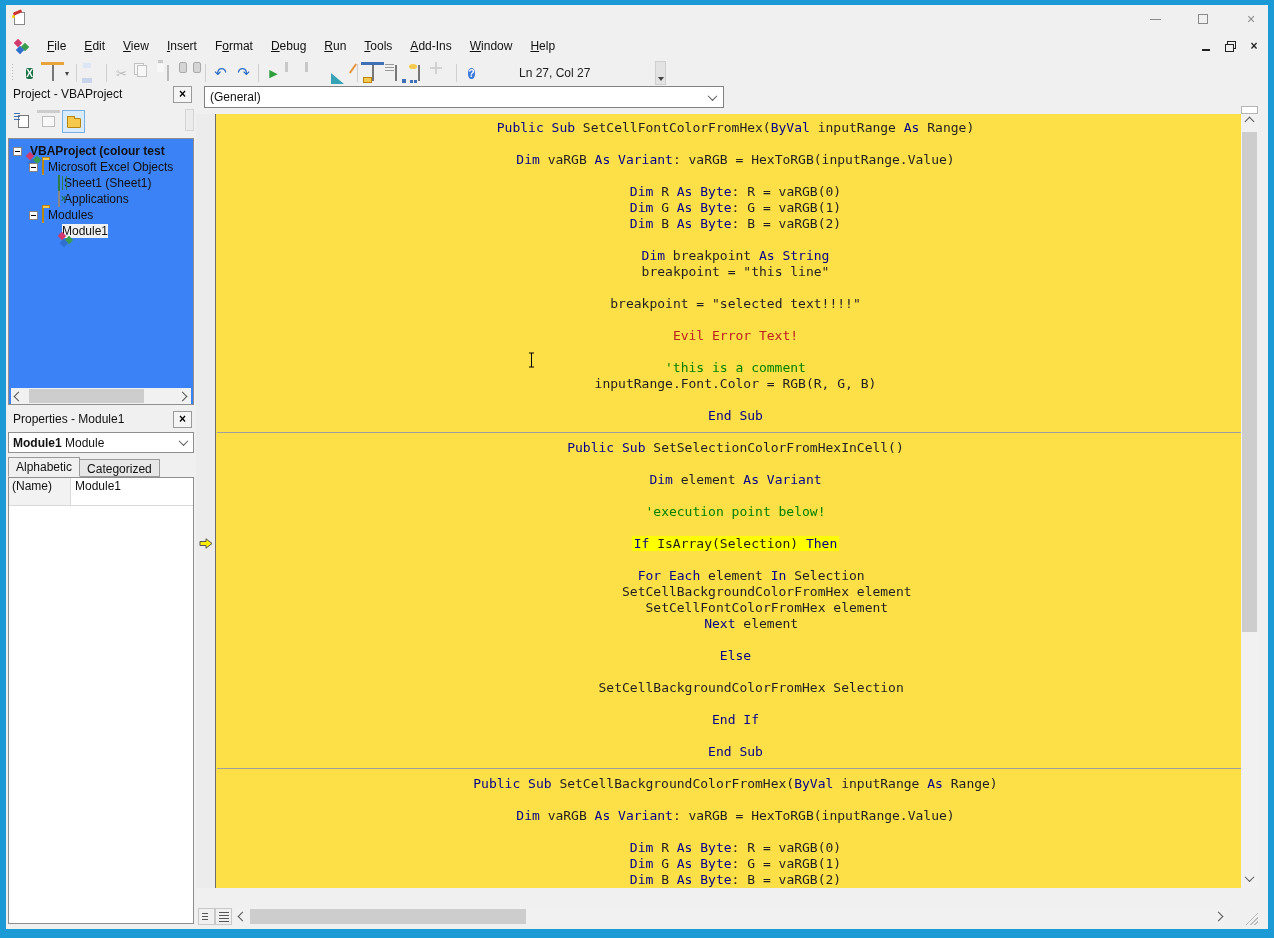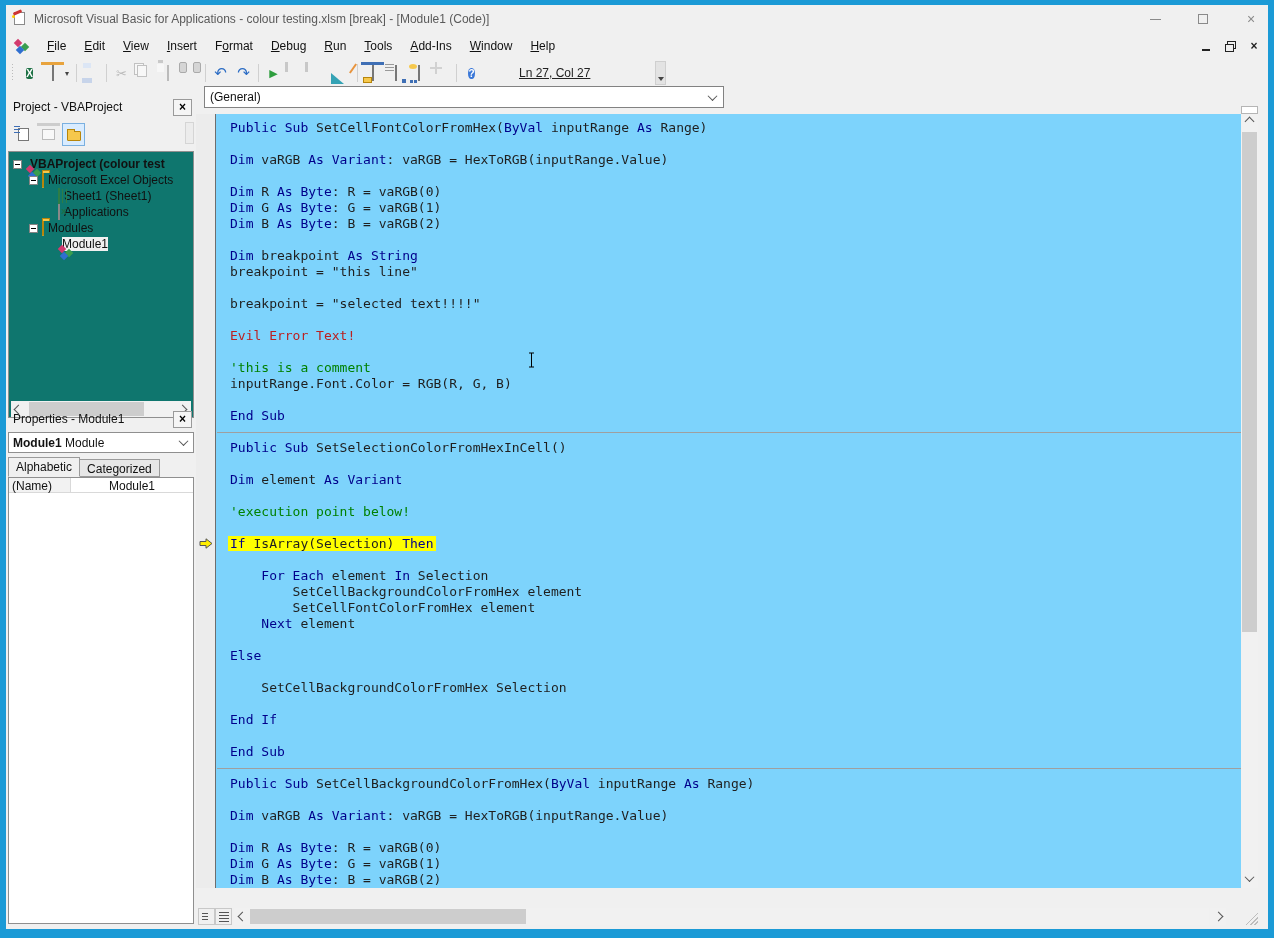--- a/index.html
+++ b/index.html
@@ -40,21 +40,21 @@
   .restore-glyph::before { content:""; position:absolute; left:2px; top:0; width:7px; height:6px; border:1px solid #222; }
   .restore-glyph::after { content:""; position:absolute; left:0; top:3px; width:7px; height:6px; border:1px solid #222; background:#f0f0f0; }
   
   .toolbar { position:absolute; left:0; top:54px; right:0; height:28px; display:flex; align-items:center; }
   .grip { width:5px; height:18px; margin:0 3px 0 4px;
     background-image:repeating-linear-gradient(#bbb 0 1px, transparent 1px 3px); background-size:1px 100%; background-repeat:repeat-y; background-position:2px 0; }
   .tb-btn { width:23px; height:22px; display:flex; align-items:center; justify-content:center; position:relative; }
   .tb-sep { width:1px; height:18px; background:#d0d0d0; margin:0 3px; }
   .tb-btn.disabled { filter:grayscale(1) opacity(.45); }
   .caret-down { font-size:8px; color:#444; margin-left:1px; width:8px; }
-  .ln-box { margin-left:26px; padding:3px 10px; min-width:110px; color:#222;text-decoration:underline; }
+  .ln-box { margin-left:26px; padding:3px 10px; min-width:110px; color:#222; }
   .tb-overflow { position:absolute; left:649px; top:2px; width:11px; height:24px; background:#e3e3e3; border:1px solid #cfcfcf; }
   .tb-overflow::after { content:""; position:absolute; left:2px; bottom:3px; border-left:3px solid transparent; border-right:3px solid transparent; border-top:4px solid #444; }
   .ic-excel { background:#1e7145; border-radius:2px; color:#fff; font-weight:bold; font-size:10px; text-align:center; line-height:15px; width:15px; height:15px; }
   .ic-form { width:14px; height:12px; background:#fff; border:1px solid #777; margin-top:2px; }
   .ic-form::before { content:""; position:absolute; left:0; top:0; right:0; height:3px; background:#e8a33d; }
   .ic-save { width:14px; height:14px; background:#4a6da7; margin-top:1px; }
   .ic-save::before { content:""; position:absolute; left:3px; top:1px; width:8px; height:5px; background:#dce6f5; }
   .ic-save::after { content:""; position:absolute; left:2px; bottom:1px; width:10px; height:5px; background:#c7d4ea; }
   .ic-cut { font-size:13px; color:#777; }
   .ic-copy { width:13px; height:13px; }
@@ -92,33 +92,33 @@
   .cluster { width:16px; height:16px; position:relative; }
   .cluster i { position:absolute; width:6px; height:6px; transform:rotate(45deg); }
   .cluster .d1 { left:1px; top:2px; background:#d23a6e; }
   .cluster .d2 { left:8px; top:6px; background:#3a9e4e; }
   .cluster .d3 { left:3px; top:9px; background:#2f6fd0; }
   .cluster.small { transform:scale(.8); }
   
   .panel-header { height:22px; display:flex; align-items:center; padding:0 4px 0 7px; position:relative; }
   .panel-title { flex:1; font-size:12px; color:#111; white-space:nowrap; overflow:hidden; }
   .x-btn { width:19px; height:17px; border:1px solid #9a9a9a; background:#f5f5f5; display:flex; align-items:center; justify-content:center; font-weight:bold; font-size:12px; color:#000; }
-  .project-panel { position:absolute; left:0; top:78px; width:190px; height:322px;margin-top:13px; }
+  .project-panel { position:absolute; left:0; top:78px; width:190px; height:322px; }
   .pt-toolbar { position:absolute; left:2px; top:24px; height:28px; display:flex; align-items:center; gap:2px; padding-left:4px; }
   .pt-btn { width:23px; height:23px; display:flex; align-items:center; justify-content:center; position:relative; }
   .pt-btn.active { background:#d9ecff; border:1px solid #7ab0e0; }
   .pt-btn.disabled { filter:grayscale(1) opacity(.5); }
   .ic-viewcode { width:11px; height:13px; background:#fff; border:1px solid #777; }
   .ic-viewcode::before { content:""; position:absolute; left:2px; top:3px; width:6px; height:1px; background:#3f6fb5; box-shadow:0 3px 0 #3f6fb5, 0 6px 0 #3f6fb5; }
   .ic-viewobj { width:13px; height:11px; background:#fff; border:1px solid #888; }
   .ic-viewobj::before { content:""; position:absolute; left:0; top:0; right:0; height:3px; background:#aaa; }
   .icon-folder { width:14px; height:10px; background:#f6c84c; border:1px solid #b8860b; border-radius:1px; position:relative; margin-top:3px; }
   .icon-folder::before { content:""; position:absolute; top:-3px; left:-1px; width:6px; height:2px; background:#f6c84c; border:1px solid #b8860b; border-bottom:none; }
   .pt-overflow { position:absolute; right:2px; top:26px; width:9px; height:22px; background:#ececec; border:1px solid #d5d5d5; }
-  .tree-box { position:absolute; left:2px; top:55px; right:2px; bottom:0; background:#0f766e; border:1px solid #8f8f8f; overflow:hidden; }
+  .tree-box { position:absolute; left:2px; top:55px; right:2px; bottom:0; background:#3b82f6; border:1px solid #8f8f8f; overflow:hidden; }
   .tree-row { height:16px; display:flex; align-items:center; white-space:nowrap; }
   .exp { width:9px; height:9px; border:1px solid #848484; background:#fff; position:relative; flex:0 0 9px; margin-right:4px; }
   .exp::before { content:""; position:absolute; left:1px; right:1px; top:3px; border-top:1px solid #000; }
   .tree-icon { margin-right:4px; flex:0 0 auto; }
   .tree-label { font-size:12px; }
   .tree-label.bold { font-weight:bold; }
   .tree-label.sel { background:#f0f0f0; }
   .icon-sheet { width:12px; height:12px; background:#fff; border:1px solid #2e7d46; position:relative; }
   .icon-sheet::before { content:""; position:absolute; left:0; right:0; top:3px; height:1px; background:#2e7d46; box-shadow:0 4px 0 #2e7d46; }
   .icon-sheet::after { content:""; position:absolute; top:0; bottom:0; left:3px; width:1px; background:#2e7d46; box-shadow:4px 0 0 #2e7d46; }
@@ -127,36 +127,36 @@
   .tree-hscroll { position:absolute; left:2px; bottom:0px; right:2px; height:16px; background:#f1f1f1; display:flex; align-items:center; }
   .tree-hscroll .thumb { position:absolute; left:18px; width:115px; top:1px; bottom:1px; background:#cdcdcd; }
   
   .props-panel { position:absolute; left:0; top:403px; width:190px; bottom:0; }
   .props-combo { position:absolute; left:2px; top:24px; right:2px; height:21px; background:#fff; border:1px solid #8f8f8f; display:flex; align-items:center; padding:0 4px; }
   .props-combo b { font-weight:bold; }
   .props-tabs { position:absolute; left:2px; top:49px; right:2px; height:20px; display:flex; align-items:flex-end; }
   .tab { border:1px solid #9a9a9a; padding:2px 7px 2px 7px; background:#e7e7e7; font-size:12px; margin-right:-1px; height:18px; }
   .tab.active { background:#f0f0f0; height:20px; border-bottom-color:#f0f0f0; z-index:2; position:relative; }
   .props-grid { position:absolute; left:2px; top:69px; right:2px; bottom:5px; background:#fff; border:1px solid #8f8f8f; }
-  .prop-row { display:flex; height:15px; border-bottom:1px solid #d9d9d9;gap:34px; }
+  .prop-row { display:flex; height:28px; border-bottom:1px solid #d9d9d9; }
   .prop-name { width:62px; border-right:1px solid #d9d9d9; background:#f2f2f2; padding:1px 3px; }
   .prop-val { flex:1; padding:1px 4px; }
   
   .chev { width:7px; height:7px; border-right:1px solid #555; border-bottom:1px solid #555; display:inline-block; }
   .chev.down { transform:rotate(45deg) translate(-1px,-1px); }
   .chev.up { transform:rotate(-135deg); margin-top:4px; }
   .chev.left { transform:rotate(135deg); }
   .chev.right { transform:rotate(-45deg); }
   
   .code-area { position:absolute; left:190px; top:80px; width:1066px; bottom:4px; background:#f0f0f0; }
   .combo { position:absolute; top:1px; height:22px; background:#fff; border:1px solid #828282; display:flex; align-items:center; padding:0 22px 0 5px; font-size:12px; }
   .combo .chev { position:absolute; right:7px; top:7px; }
   .combo-left { left:8px; width:520px; }
   .combo-right { left:536px; width:520px; }
-  .editor { position:absolute; left:0; top:29px; width:1045px; bottom:37px; background:#7dd3fc; overflow:hidden; }
+  .editor { position:absolute; left:0; top:29px; width:1045px; bottom:37px; background:#fde047; overflow:hidden;text-align:center; }
   .margin-bar { position:absolute; left:0; top:0; bottom:0; width:20px; background:#ececec; border-right:1px solid #6e6e6e; z-index:3; }
   .code-lines { position:absolute; left:21px; top:6px; right:0; font-family:"DejaVu Sans Mono","Liberation Mono",monospace; font-size:13px; line-height:16px; white-space:pre; padding-left:13px; }
   .crow { height:16px; }
   .crow.sep { position:relative; }
   .crow.sep::before { content:""; position:absolute; left:-13px; right:-20px; top:8px; border-top:1px solid #9f9f9f; }
   .k { color:#00008b; } .p { color:#1f1f1f; } .c { color:#008000; } .e { color:#bb2020; }
   .hl { background:#ffff00; padding:0 2px; margin:0 -2px; }
   .exec-arrow { position:absolute; left:3px; width:14px; height:11px; }
   .ibeam { position:absolute; left:331px; top:238px; width:9px; height:16px; z-index:4; }
   
@@ -181,21 +181,20 @@
 <body>
 
 <div class="window">
 
   <div class="titlebar">
     <span class="app-icon">
         <span class="page"></span>
         <span class="pen"></span>
         <span class="dot"></span>
       </span>
-    <span class="title-text">Microsoft Visual Basic for Applications - colour testing.xlsm [break] - [Module1 (Code)]</span>
     <span class="win-btns">
       <span class="wbtn">
           <span class="bar"></span>
         </span>
       <span class="wbtn">
           <span class="box"></span>
         </span>
       <span class="wbtn close">×</span>
     </span>
   </div>

